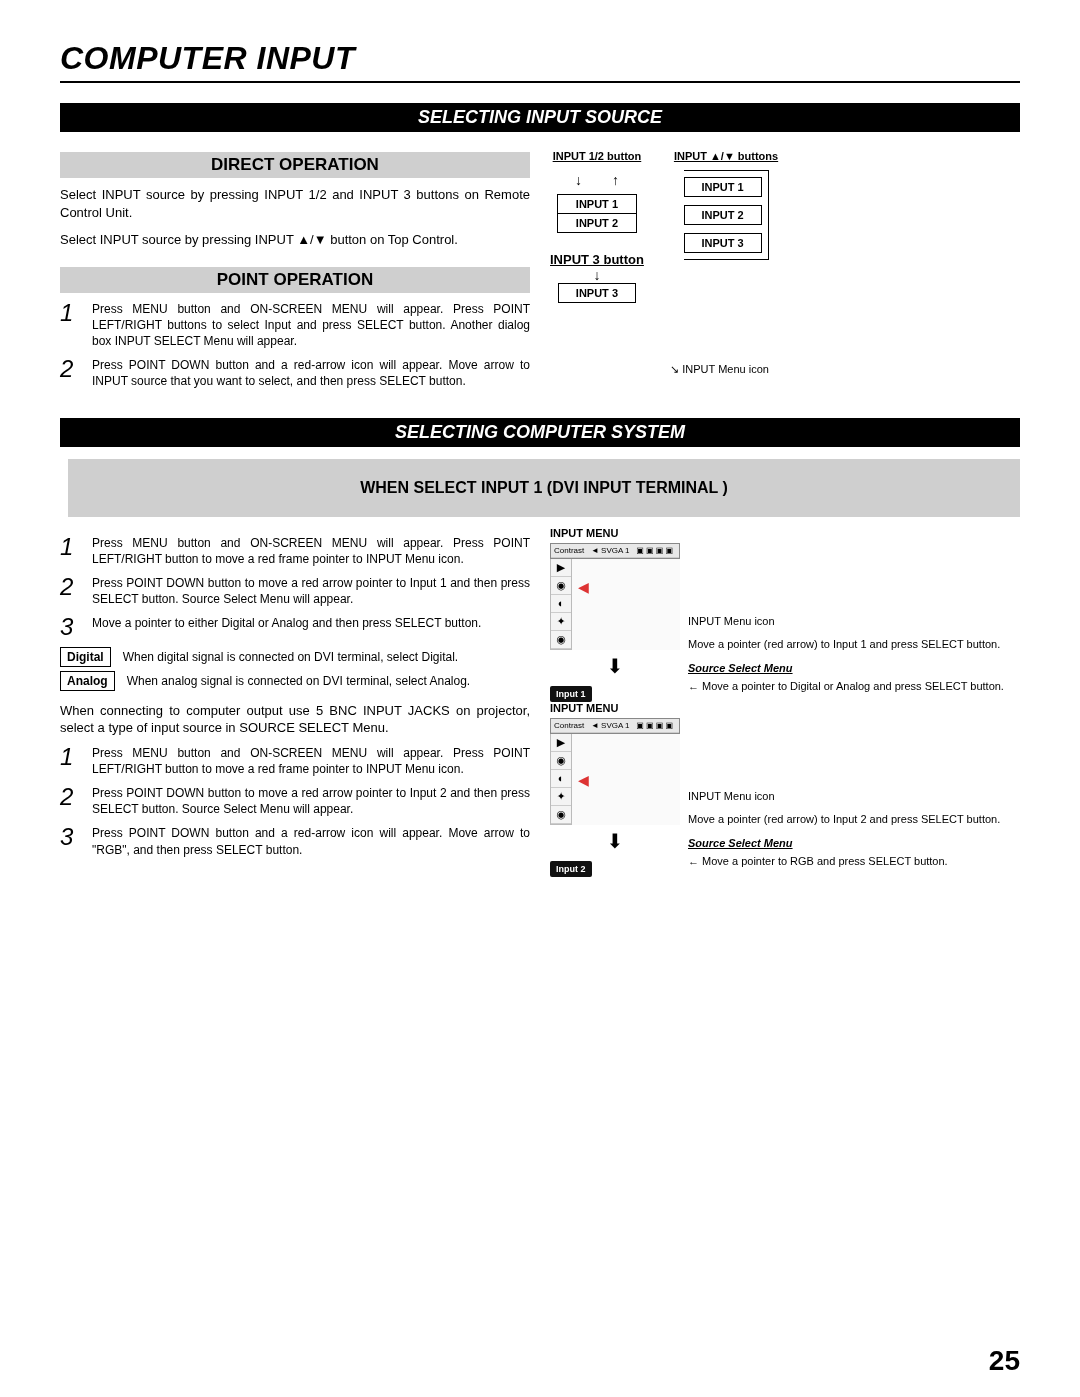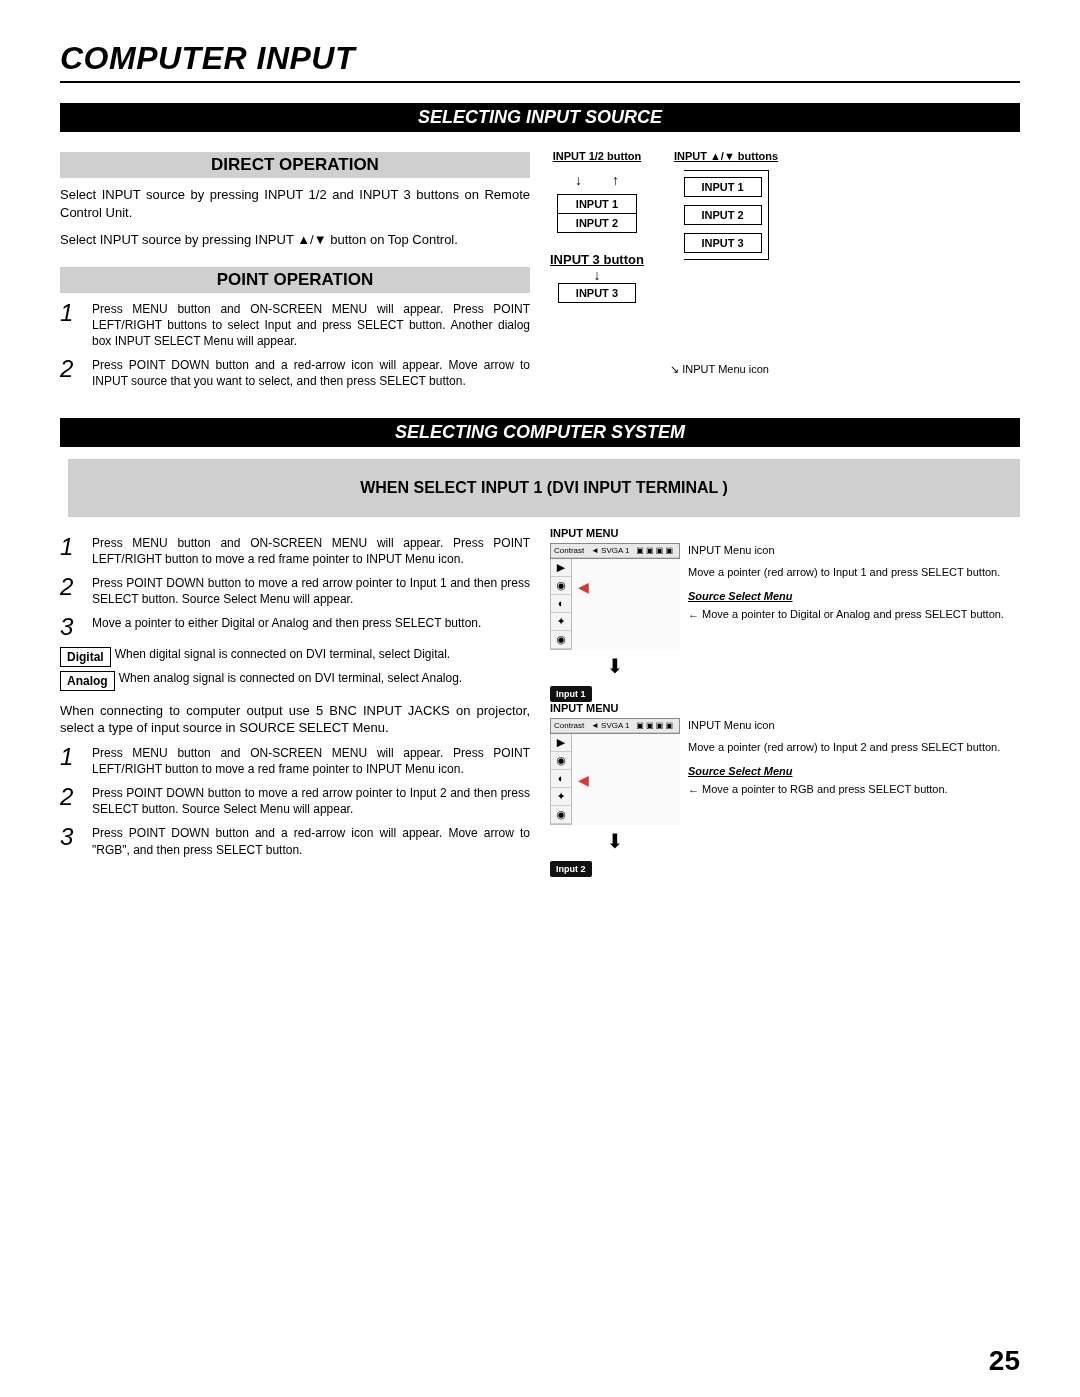--- a/index.html
+++ b/index.html
@@ -62,21 +62,21 @@
   .step-txt { flex: 1; font-size: 12px; line-height: 1.35; text-align: justify; }
   .tag-box {
     border: 1.5px solid #000;
     font-size: 12px;
     font-weight: bold;
     padding: 2px 6px;
     display: inline-block;
     margin-right: 4px;
     white-space: nowrap;
   }
-  .tag-row { display: flex; align-items: flex-start; margin: 4px 0; }
+  .tag-row { display: flex; align-items: center; gap: 8px; margin: 4px 0; }
   .tag-row .desc { font-size: 12px; line-height: 1.3; flex: 1; }
   .sub-bar-wide {
     background: #cfcfcf;
     font-size: 16px;
     font-weight: bold;
     text-align: center;
     padding: 20px 0;
     margin: 12px 0 10px 8px;
   }
 
@@ -94,21 +94,21 @@
   }
   .btn-label-small { font-size: 13px; font-weight: bold; text-decoration: underline; margin-top: 15px; }
   .arrow-vert { font-size: 14px; line-height: 0.6; }
   .note { font-size: 11px; margin-top: 60px; margin-left: 120px;}
   .note::before { content: "↘ "; }
 
   
   .menu-mock {
     display: flex;
     gap: 8px;
-    align-items: flex-start;
+    align-items: flex-end;
     margin-top: 4px;
   }
   .menu-thumb {
     width: 130px;
     border: 1px solid #888;
     font-size: 8px;
   }
   .menu-header {
     background: #e8e8e8;
     border-bottom: 1px solid #ccc;

